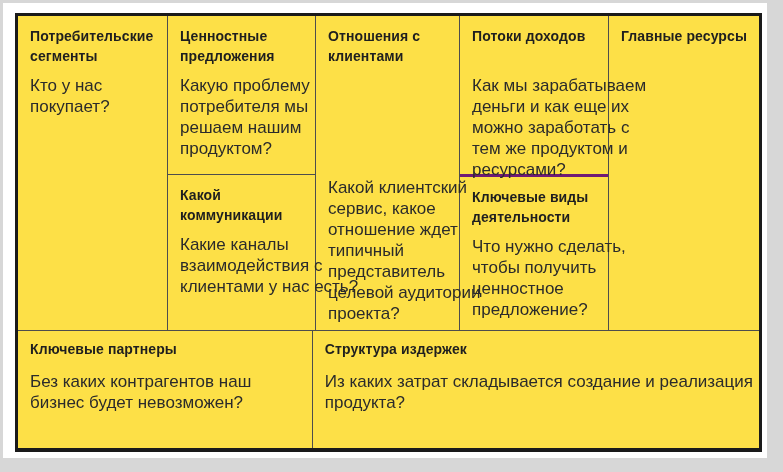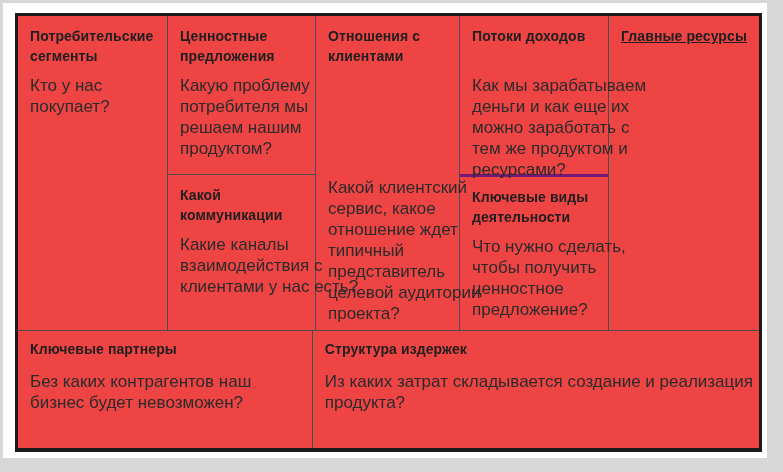--- a/index.html
+++ b/index.html
@@ -22,21 +22,21 @@
     width: 764px;
     height: 455px;
     background: #ffffff;
   }
   .canvas-table {
     position: absolute;
     left: 15px;
     top: 13px;
     width: 747px;
     height: 439px;
-    background: #ef4444;
+    background: #fde047;
     border: 3px solid #1a1a1a;
     border-bottom-width: 4px;
     box-sizing: border-box;
     display: flex;
     flex-direction: column;
   }
   .top-row {
     height: 315px;
     display: flex;
     border-bottom: 1px solid #4d4d4d;
@@ -50,21 +50,21 @@
     border-right: 1px solid #4d4d4d;
     box-sizing: border-box;
     display: flex;
     flex-direction: column;
   }
   .col.last { border-right: none; }
   .col-1 { width: 150px; }
   .col-2 { width: 148px; }
   .col-3 { width: 144px; justify-content: space-between; }
   .col-4 { width: 149px; }
-  .col-5 { flex: 1; text-decoration: underline; }
+  .col-5 { flex: 1; }
   .subcell-top-2 {
     height: 159px;
     border-bottom: 1px solid #4d4d4d;
     box-sizing: border-box;
   }
   .subcell-top-4 {
     height: 161px;
     border-bottom: 3px solid #701a75;
     box-sizing: border-box;
   }

